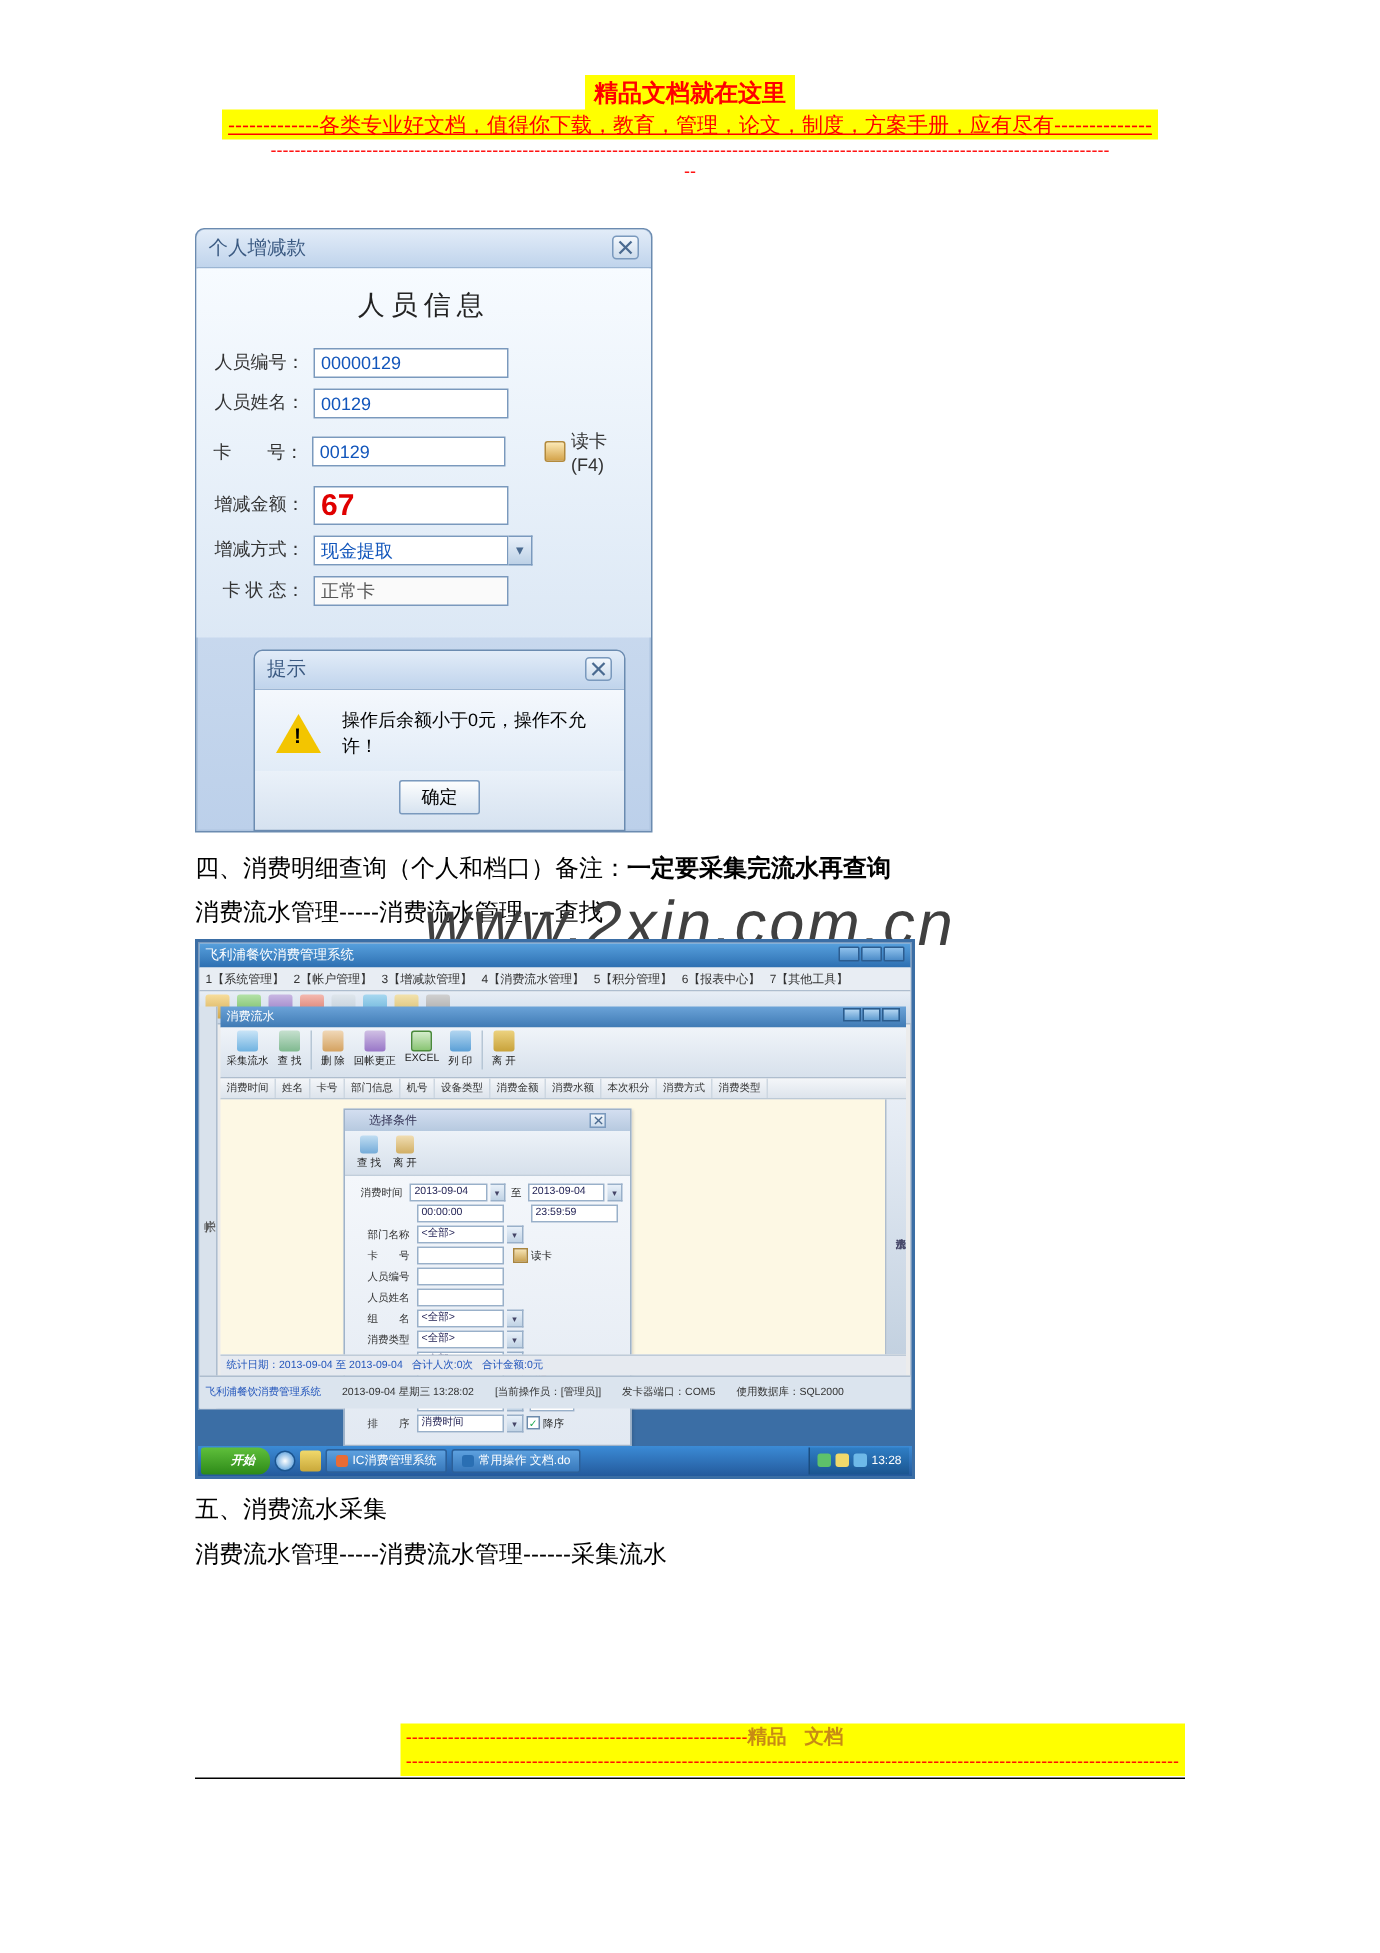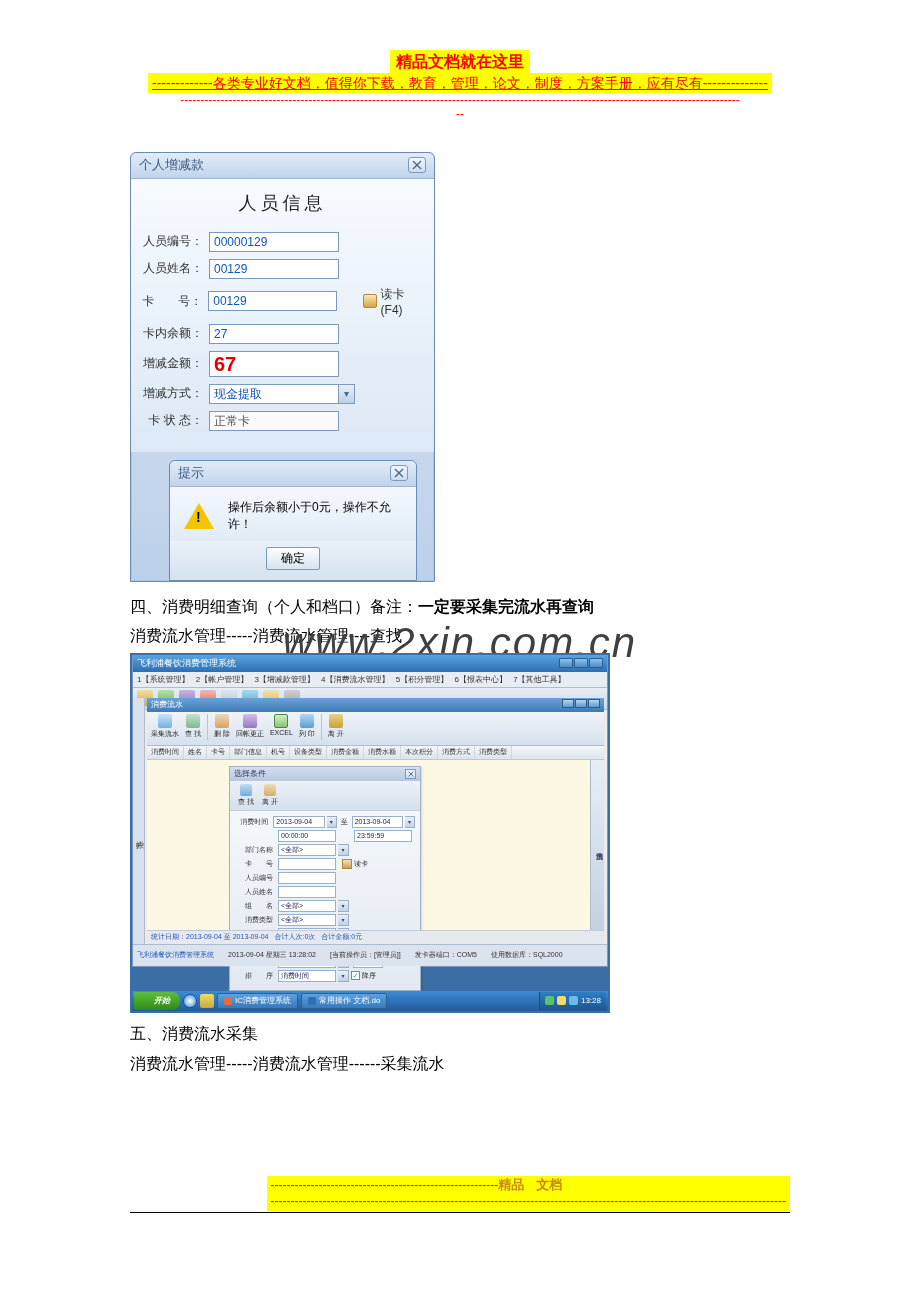--- a/index.html
+++ b/index.html
@@ -369,21 +369,21 @@
     position: absolute;
     left: 96px; top: 110px;
     width: 192px;
     background: #e6ecf3;
     border: 1px solid #9fb3c9;
     box-shadow: 1px 1px 2px rgba(0,0,0,0.15);
   }
   .s2-filter-title {
     height: 14px;
     background: linear-gradient(#d3def0,#b6c9df);
-    padding: 0 4px;
+    padding: 0 16px;
     display: flex; align-items: center; justify-content: space-between;
     font-size: 8px;
     color: #335;
   }
   .s2-filter-title .mini-close{
     width:11px;height:10px;border:1px solid #7a99bd;background:linear-gradient(#f2f6fb,#cddcec);display:flex;align-items:center;justify-content:center;
   }
   .s2-filter-title .mini-close svg{width:6px;height:6px;}
   .s2-filter-toolbar{
     display:flex;gap:8px;padding:3px 8px;background:linear-gradient(#edf2f8,#d6e0eb);border-bottom:1px solid #c1cedb;
@@ -547,24 +547,20 @@
         <span class="field-label">人员姓名：</span>
         <span class="field-input">00129</span>
       </div>
       <div class="field-row">
         <span class="field-label">卡　　号：</span>
         <span class="field-input">00129</span>
         <span class="readcard">
           <span class="readcard-icon"></span>
           <span>读卡(F4)</span>
         </span>
-      </div>
-      <div class="field-row">
-        <span class="field-label">卡内余额：</span>
-        <span class="field-input">27</span>
       </div>
       <div class="field-row">
         <span class="field-label">增减金额：</span>
         <span class="field-input red">67</span>
       </div>
       <div class="field-row">
         <span class="field-label">增减方式：</span>
         <span class="select-wrap">
           <span class="field-input">现金提取</span>
           <span class="select-btn">▾</span>

